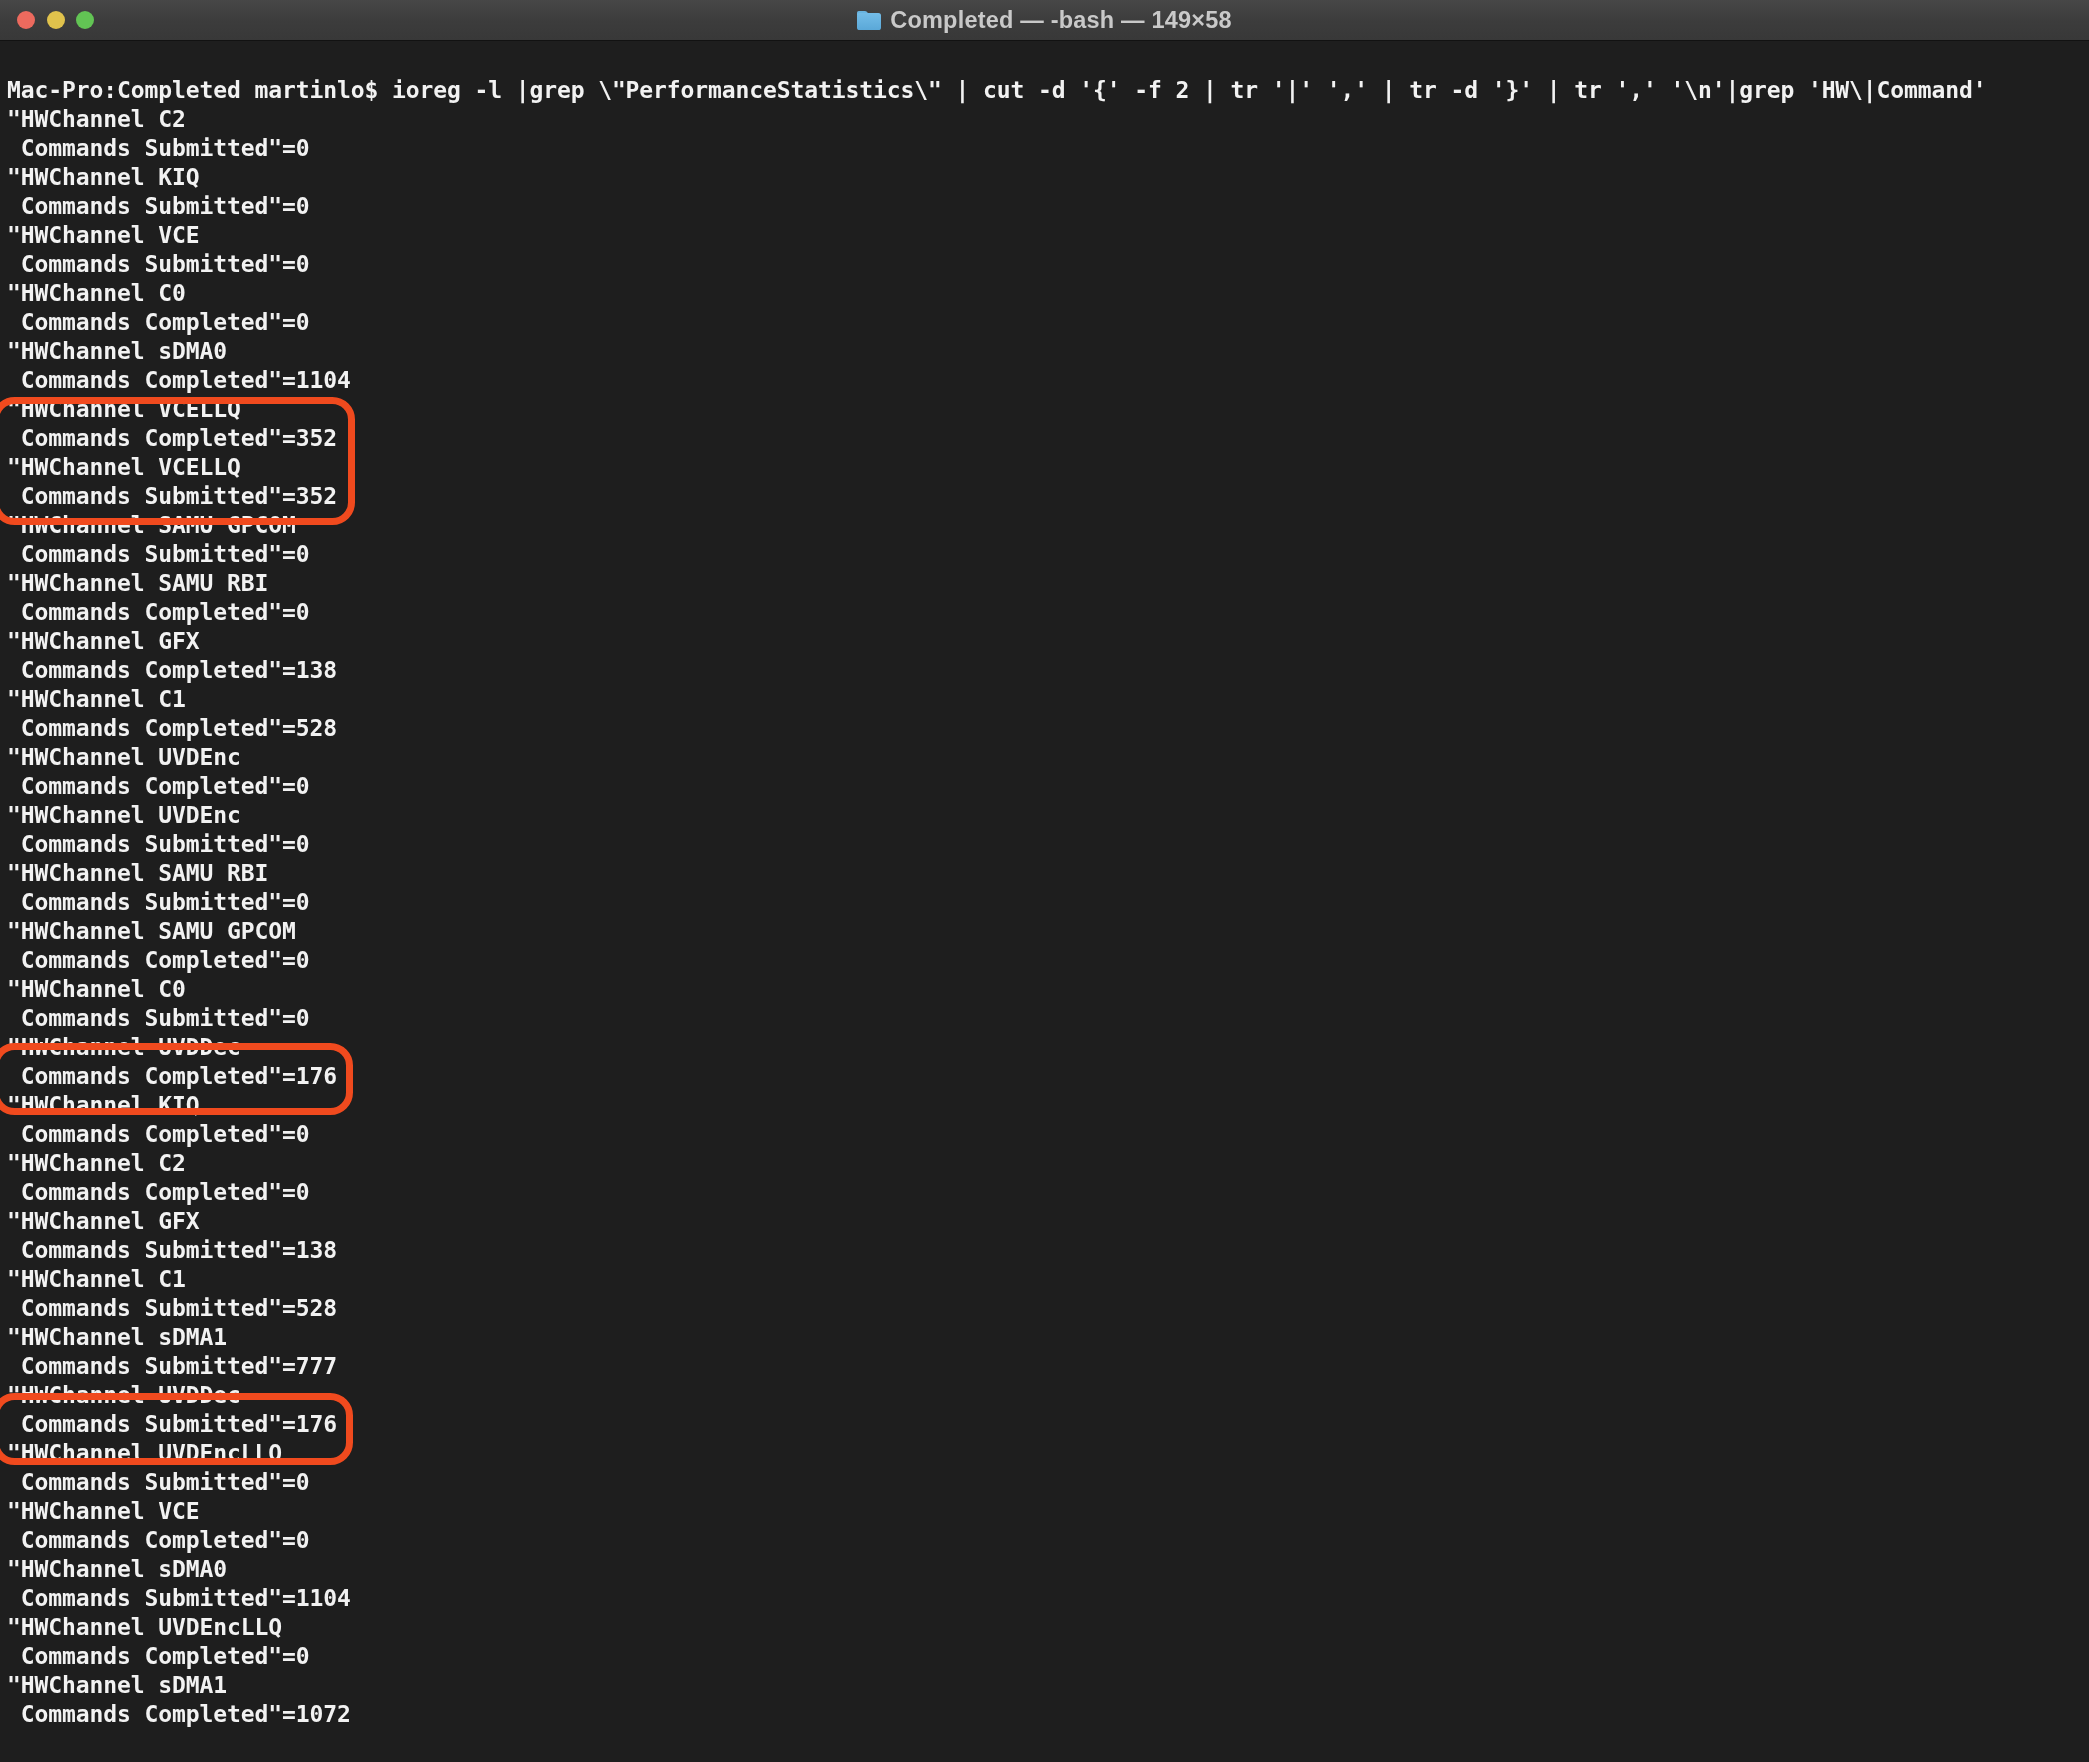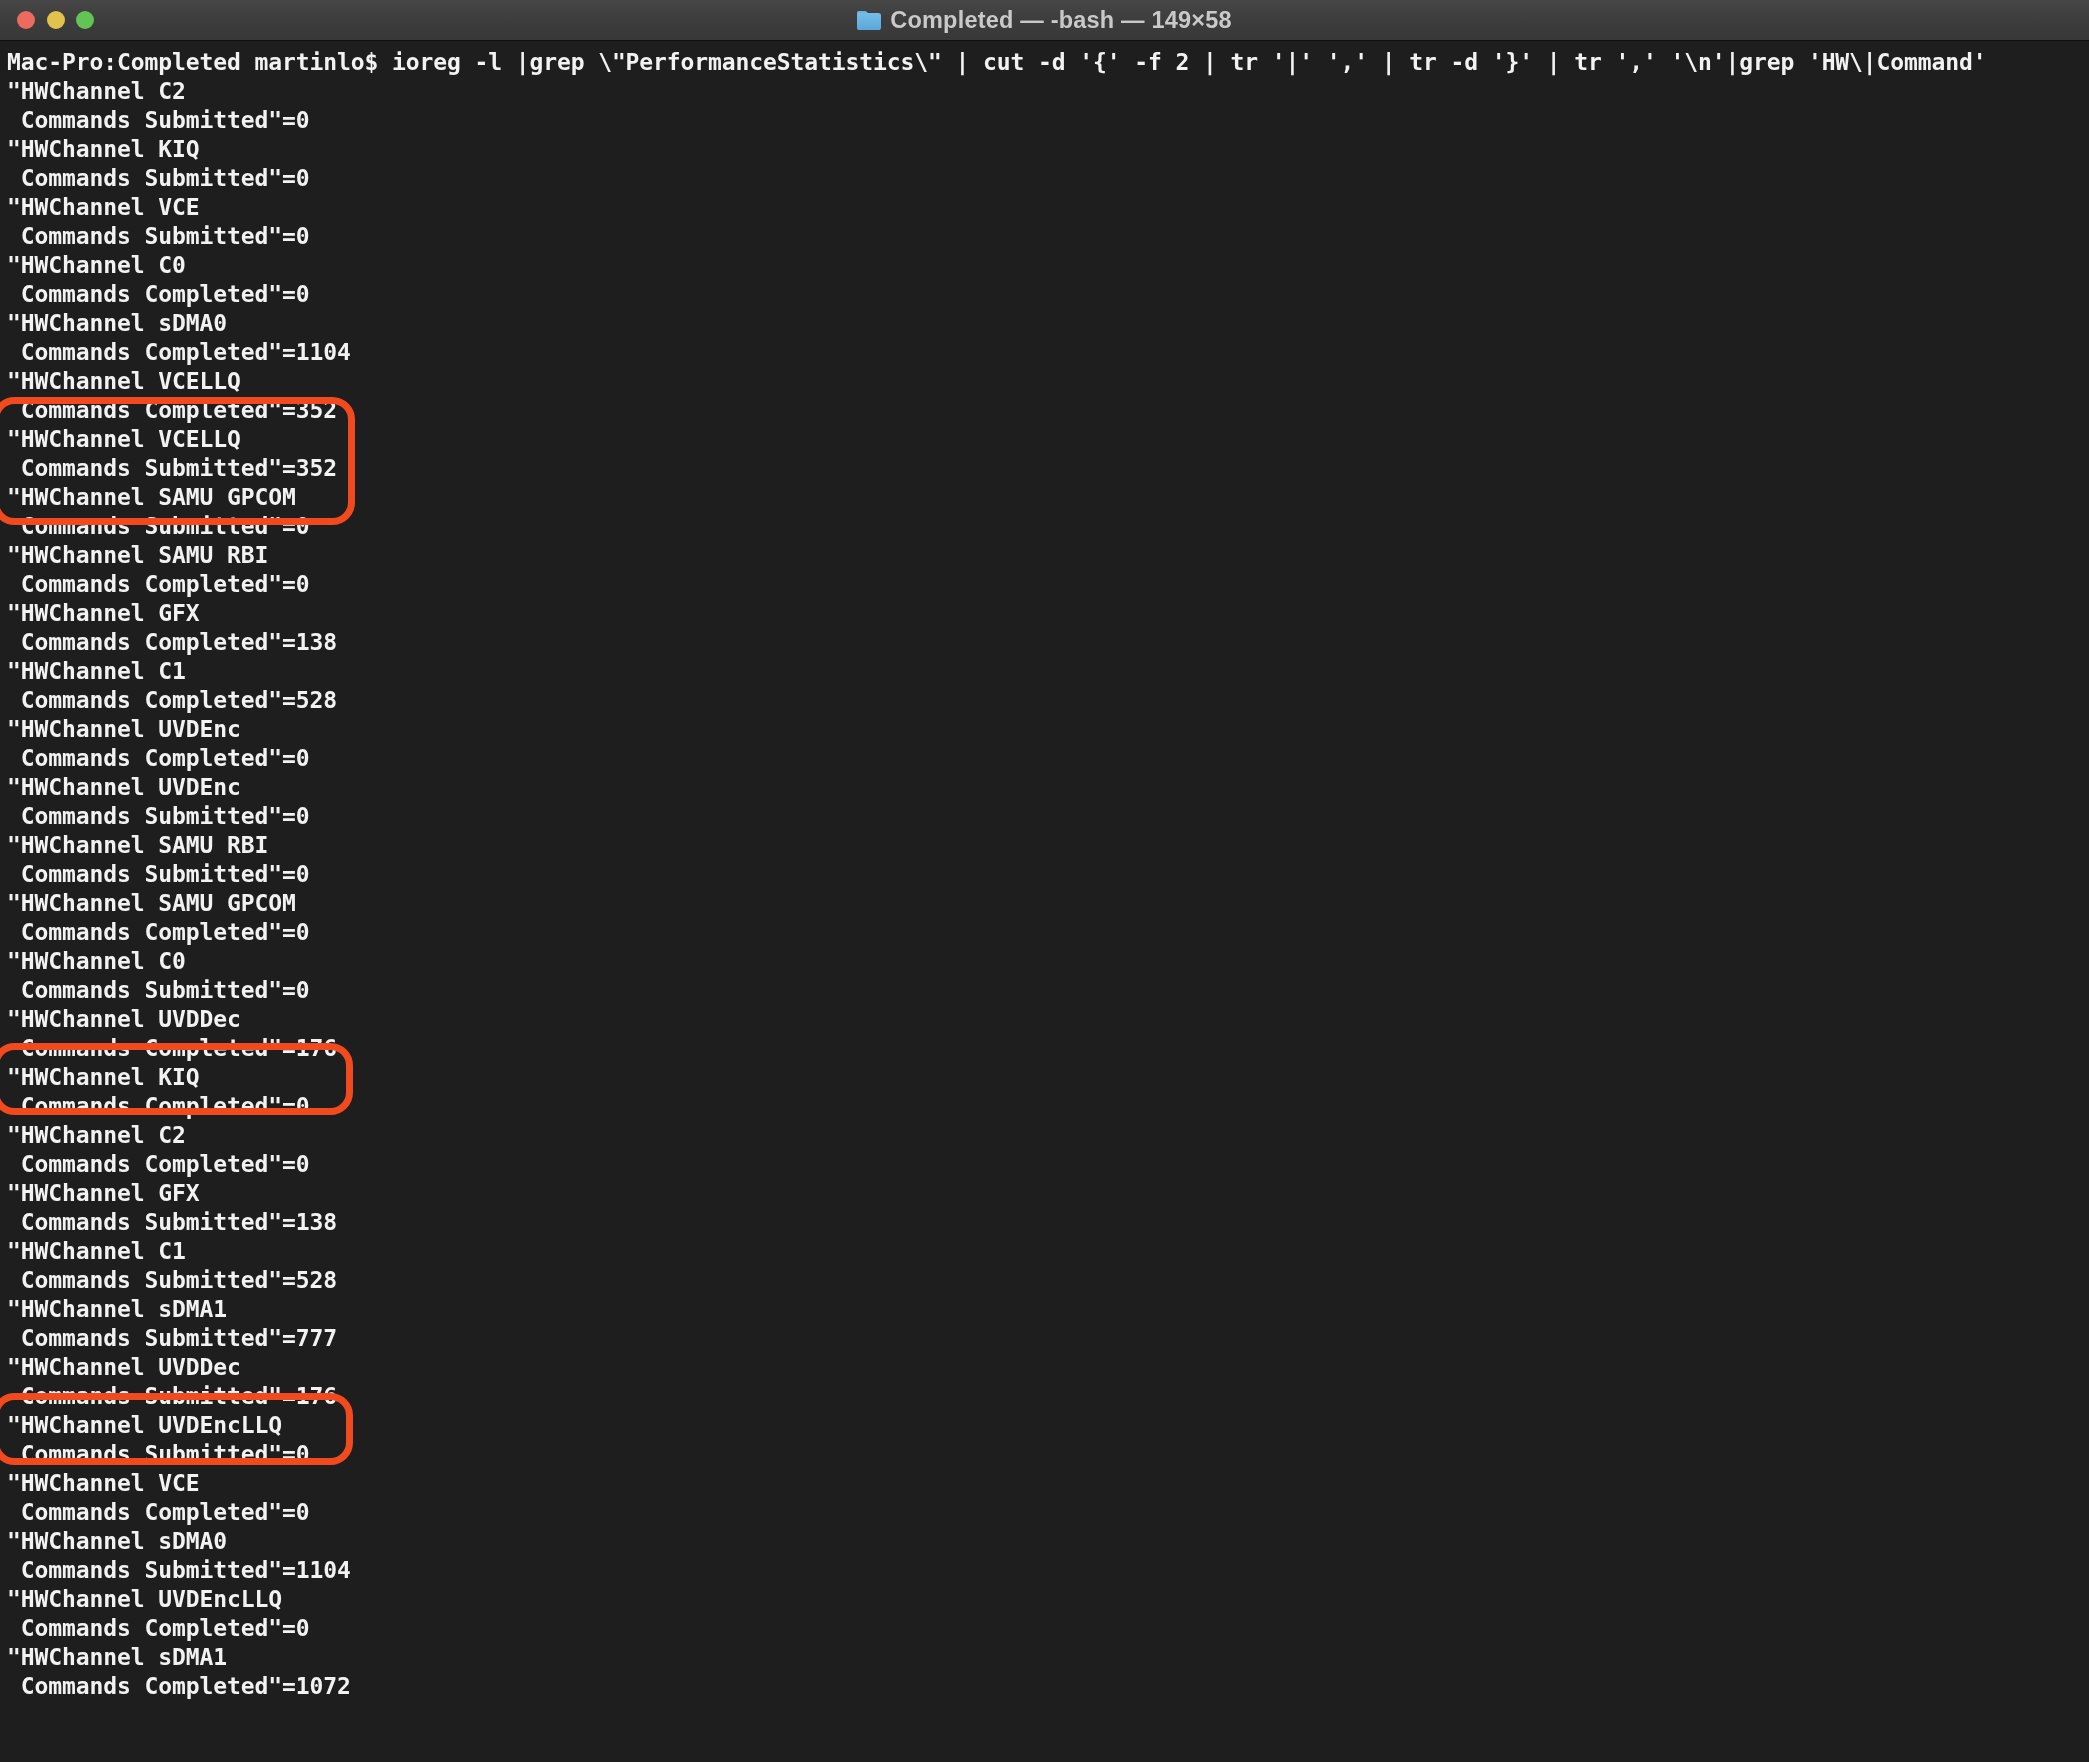--- a/index.html
+++ b/index.html
@@ -103,20 +103,21 @@
     color: #f2f2f2;
     font-family: "DejaVu Sans Mono", monospace;
     font-size: 23px;
     line-height: 29px;
     height: 29px;
     white-space: pre;
     letter-spacing: -0.1px;
   }
   .line.cmd {
     letter-spacing: -0.1px;
+    margin-top: 28px;
   }
   .cursor-block {
     display: inline-block;
     width: 14px;
     height: 23.5px;
     background: #9a9a9a;
     vertical-align: -4.3px;
     margin-left: 7.8px;
   }
 

